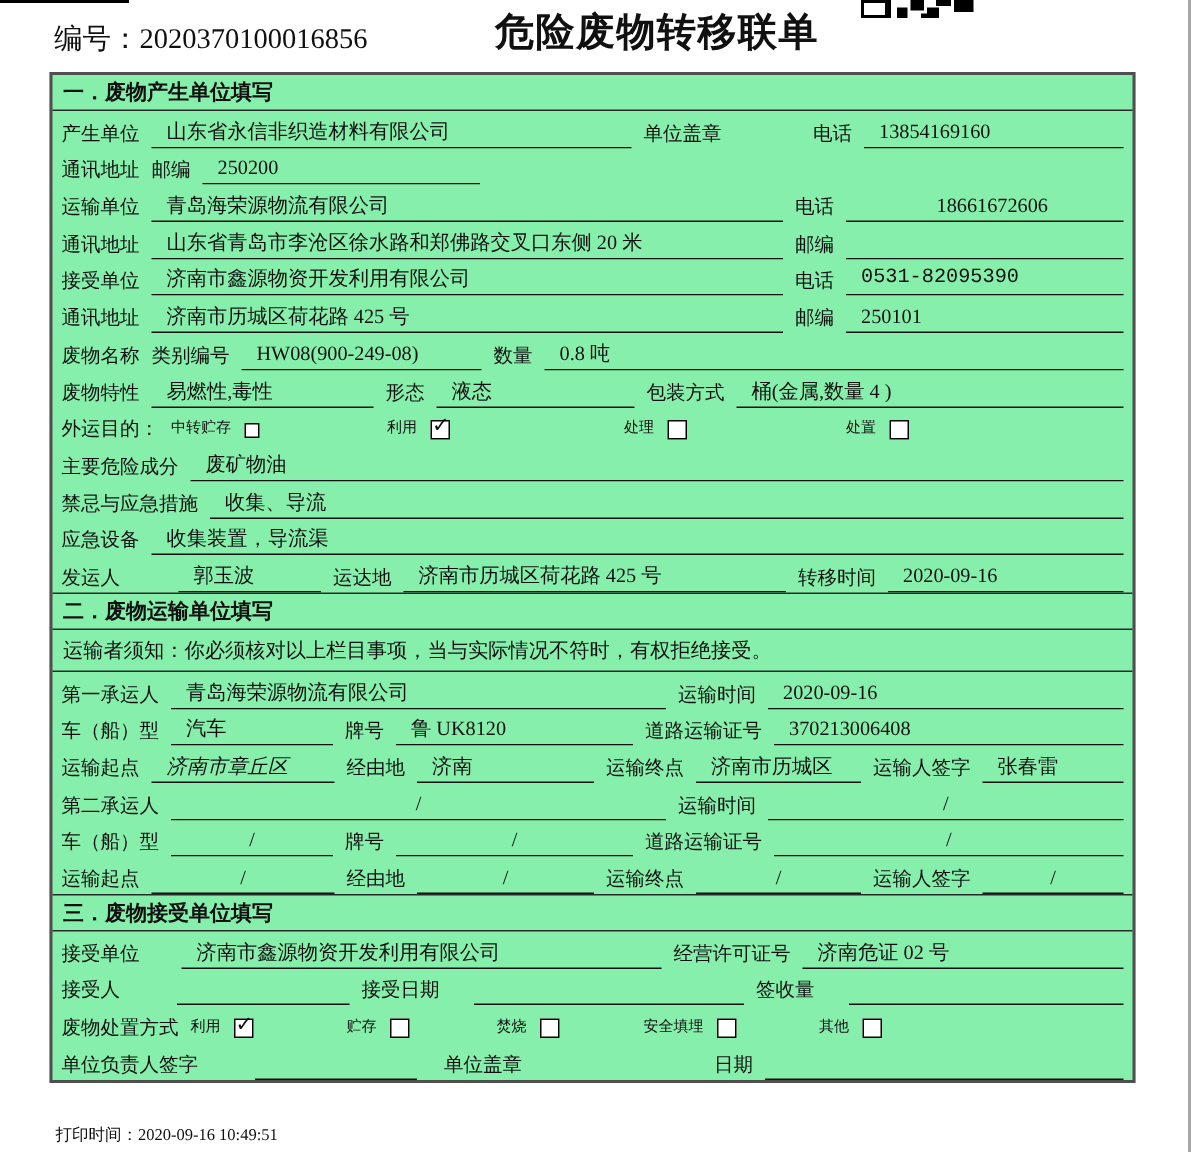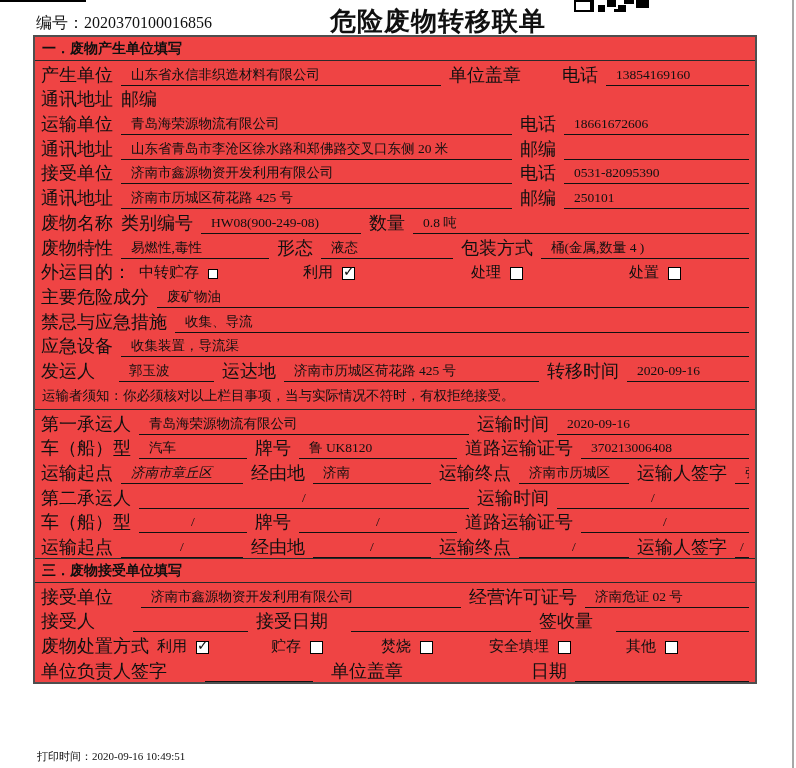--- a/index.html
+++ b/index.html
@@ -1,39 +1,39 @@
 <!DOCTYPE html>
 <html><head>
 <meta charset="utf-8">
 <style>
   html,body{margin:0;padding:0;background:#fff;}
   .page{position:relative;width:796px;height:768px;background:#ffffff;overflow:hidden;
         font-family:"Liberation Serif","DejaVu Serif",serif;color:#101010;}
   .top-edge-fragment{position:absolute;left:0;top:0;width:86px;height:2px;background:#000;}
   .qr-frag{position:absolute;left:574px;top:0;width:80px;height:12px;}
   .page-edge-line{position:absolute;left:792px;top:0;width:2px;height:768px;background:#a8a8a8;}
-  .serial{position:absolute;left:36px;top:13px;font-size:16px;white-space:nowrap;}
+  .serial{position:absolute;left:36px;top:13px;font-size:19px;white-space:nowrap;}
   .doc-title{position:absolute;left:80px;right:0;top:4px;text-align:center;font-size:26px;font-weight:bold;
              font-family:Liberation Serif, serif;letter-spacing:1px;}
-  .manifest{position:absolute;left:33px;top:35px;width:724px;box-sizing:border-box;
-            border:2px solid #4f4f4f;background:#ef4444;}
+  .manifest{position:absolute;left:33px;top:48px;width:724px;box-sizing:border-box;
+            border:2px solid #4f4f4f;background:#86efac;}
   .sec-header{height:23px;line-height:23px;font-size:14px;font-weight:bold;padding-left:7px;
               border-bottom:1px solid #2a2a2a;font-family:"Liberation Sans","DejaVu Sans",sans-serif;}
   .sec-header.nf{border-top:1px solid #2a2a2a;}
   .notice{height:27px;line-height:27px;font-size:13.5px;padding-left:7px;border-bottom:1px solid #2a2a2a;
           white-space:nowrap;}
   .row{display:flex;align-items:flex-end;height:24.7px;padding:0 6px;box-sizing:border-box;overflow:hidden;}
-  .lab{white-space:nowrap;font-size:18px;padding:0 8px 2px 0;line-height:17px;}
+  .lab{white-space:nowrap;font-size:13px;padding:0 8px 2px 0;line-height:17px;}
   .val + .lab{padding-left:8px;}
   .val{font-size:13.5px;line-height:17px;padding:0 0 2px 10px;border-bottom:1px solid #111;
        white-space:nowrap;overflow:hidden;box-sizing:border-box;}
   .val.slash{text-align:center;padding-left:0;}
   .gap{flex:none;height:1px;}
   .cbg{display:inline-flex;align-items:flex-end;flex:none;}
-  .cbg .t{white-space:nowrap;font-size:15px;padding-bottom:2px;line-height:17px;font-family:Liberation Serif, serif;}
+  .cbg .t{white-space:nowrap;font-size:10px;padding-bottom:2px;line-height:17px;font-family:Liberation Serif, serif;}
   .box{width:11px;height:11px;border:1.5px solid #000;margin:0 0 3px 9px;position:relative;
        background:#fff;flex:none;}
   .box.sm{width:8px;height:8px;margin-bottom:4px;}
   .box.on::after{content:"\2713";position:absolute;left:0px;top:-5px;font-size:14px;font-weight:bold;
                  font-family:"DejaVu Sans",sans-serif;}
   .print-time{position:absolute;left:37px;top:749px;font-size:11px;white-space:nowrap;}
 </style>
 </head>
 <body>
 
@@ -62,38 +62,39 @@
       <div class="row">
         <span class="lab">产生单位</span>
         <span class="val" style="flex: 0 0 320px;">山东省永信非织造材料有限公司</span>
         <span class="lab" style="width: 105px;">单位盖章</span>
         <span class="lab">电话</span>
         <span class="val" style="flex: 1 1 auto;">13854169160</span>
       </div>
       <div class="row">
         <span class="lab">通讯地址</span>
         <span class="lab">邮编</span>
+        <span class="val" style="flex: 0 0 185px;">250200</span>
       </div>
       <div class="row">
         <span class="lab">运输单位</span>
         <span class="val" style="flex: 1 1 auto;">青岛海荣源物流有限公司</span>
         <span class="lab">电话</span>
-        <span class="val" style="flex: 0 0 185px;">18661672606</span>
+        <span class="val" style="flex: 0 0 185px; text-align: center;">18661672606</span>
       </div>
       <div class="row">
         <span class="lab">通讯地址</span>
         <span class="val" style="flex: 1 1 auto;">山东省青岛市李沧区徐水路和郑佛路交叉口东侧 20 米</span>
         <span class="lab">邮编</span>
         <span class="val" style="flex: 0 0 185px;"></span>
       </div>
       <div class="row">
         <span class="lab">接受单位</span>
         <span class="val" style="flex: 1 1 auto;">济南市鑫源物资开发利用有限公司</span>
         <span class="lab">电话</span>
-        <span class="val" style="flex: 0 0 185px;">0531-82095390</span>
+        <span class="val" style="flex: 0 0 185px; font-family: Liberation Mono, monospace;">0531-82095390</span>
       </div>
       <div class="row">
         <span class="lab">通讯地址</span>
         <span class="val" style="flex: 1 1 auto;">济南市历城区荷花路 425 号</span>
         <span class="lab">邮编</span>
         <span class="val" style="flex: 0 0 185px;">250101</span>
       </div>
       <div class="row">
         <span class="lab">废物名称</span>
         <span class="lab">类别编号</span>
@@ -145,20 +146,21 @@
         <span class="val" style="flex: 1 1 auto;">收集装置，导流渠</span>
       </div>
       <div class="row">
         <span class="lab" style="width: 70px;">发运人</span>
         <span class="val" style="flex: 0 0 95px;">郭玉波</span>
         <span class="lab">运达地</span>
         <span class="val" style="flex: 0 0 255px;">济南市历城区荷花路 425 号</span>
         <span class="lab">转移时间</span>
         <span class="val" style="flex: 1 1 auto;">2020-09-16</span>
       </div>
+      <div class="sec-header nf">二．废物运输单位填写</div>
       <div class="notice">运输者须知：你必须核对以上栏目事项，当与实际情况不符时，有权拒绝接受。</div>
       <div class="row">
         <span class="lab">第一承运人</span>
         <span class="val" style="flex: 0 0 330px;">青岛海荣源物流有限公司</span>
         <span class="lab">运输时间</span>
         <span class="val" style="flex: 1 1 auto;">2020-09-16</span>
       </div>
       <div class="row">
         <span class="lab">车（船）型</span>
         <span class="val" style="flex: 0 0 108px;">汽车</span>

